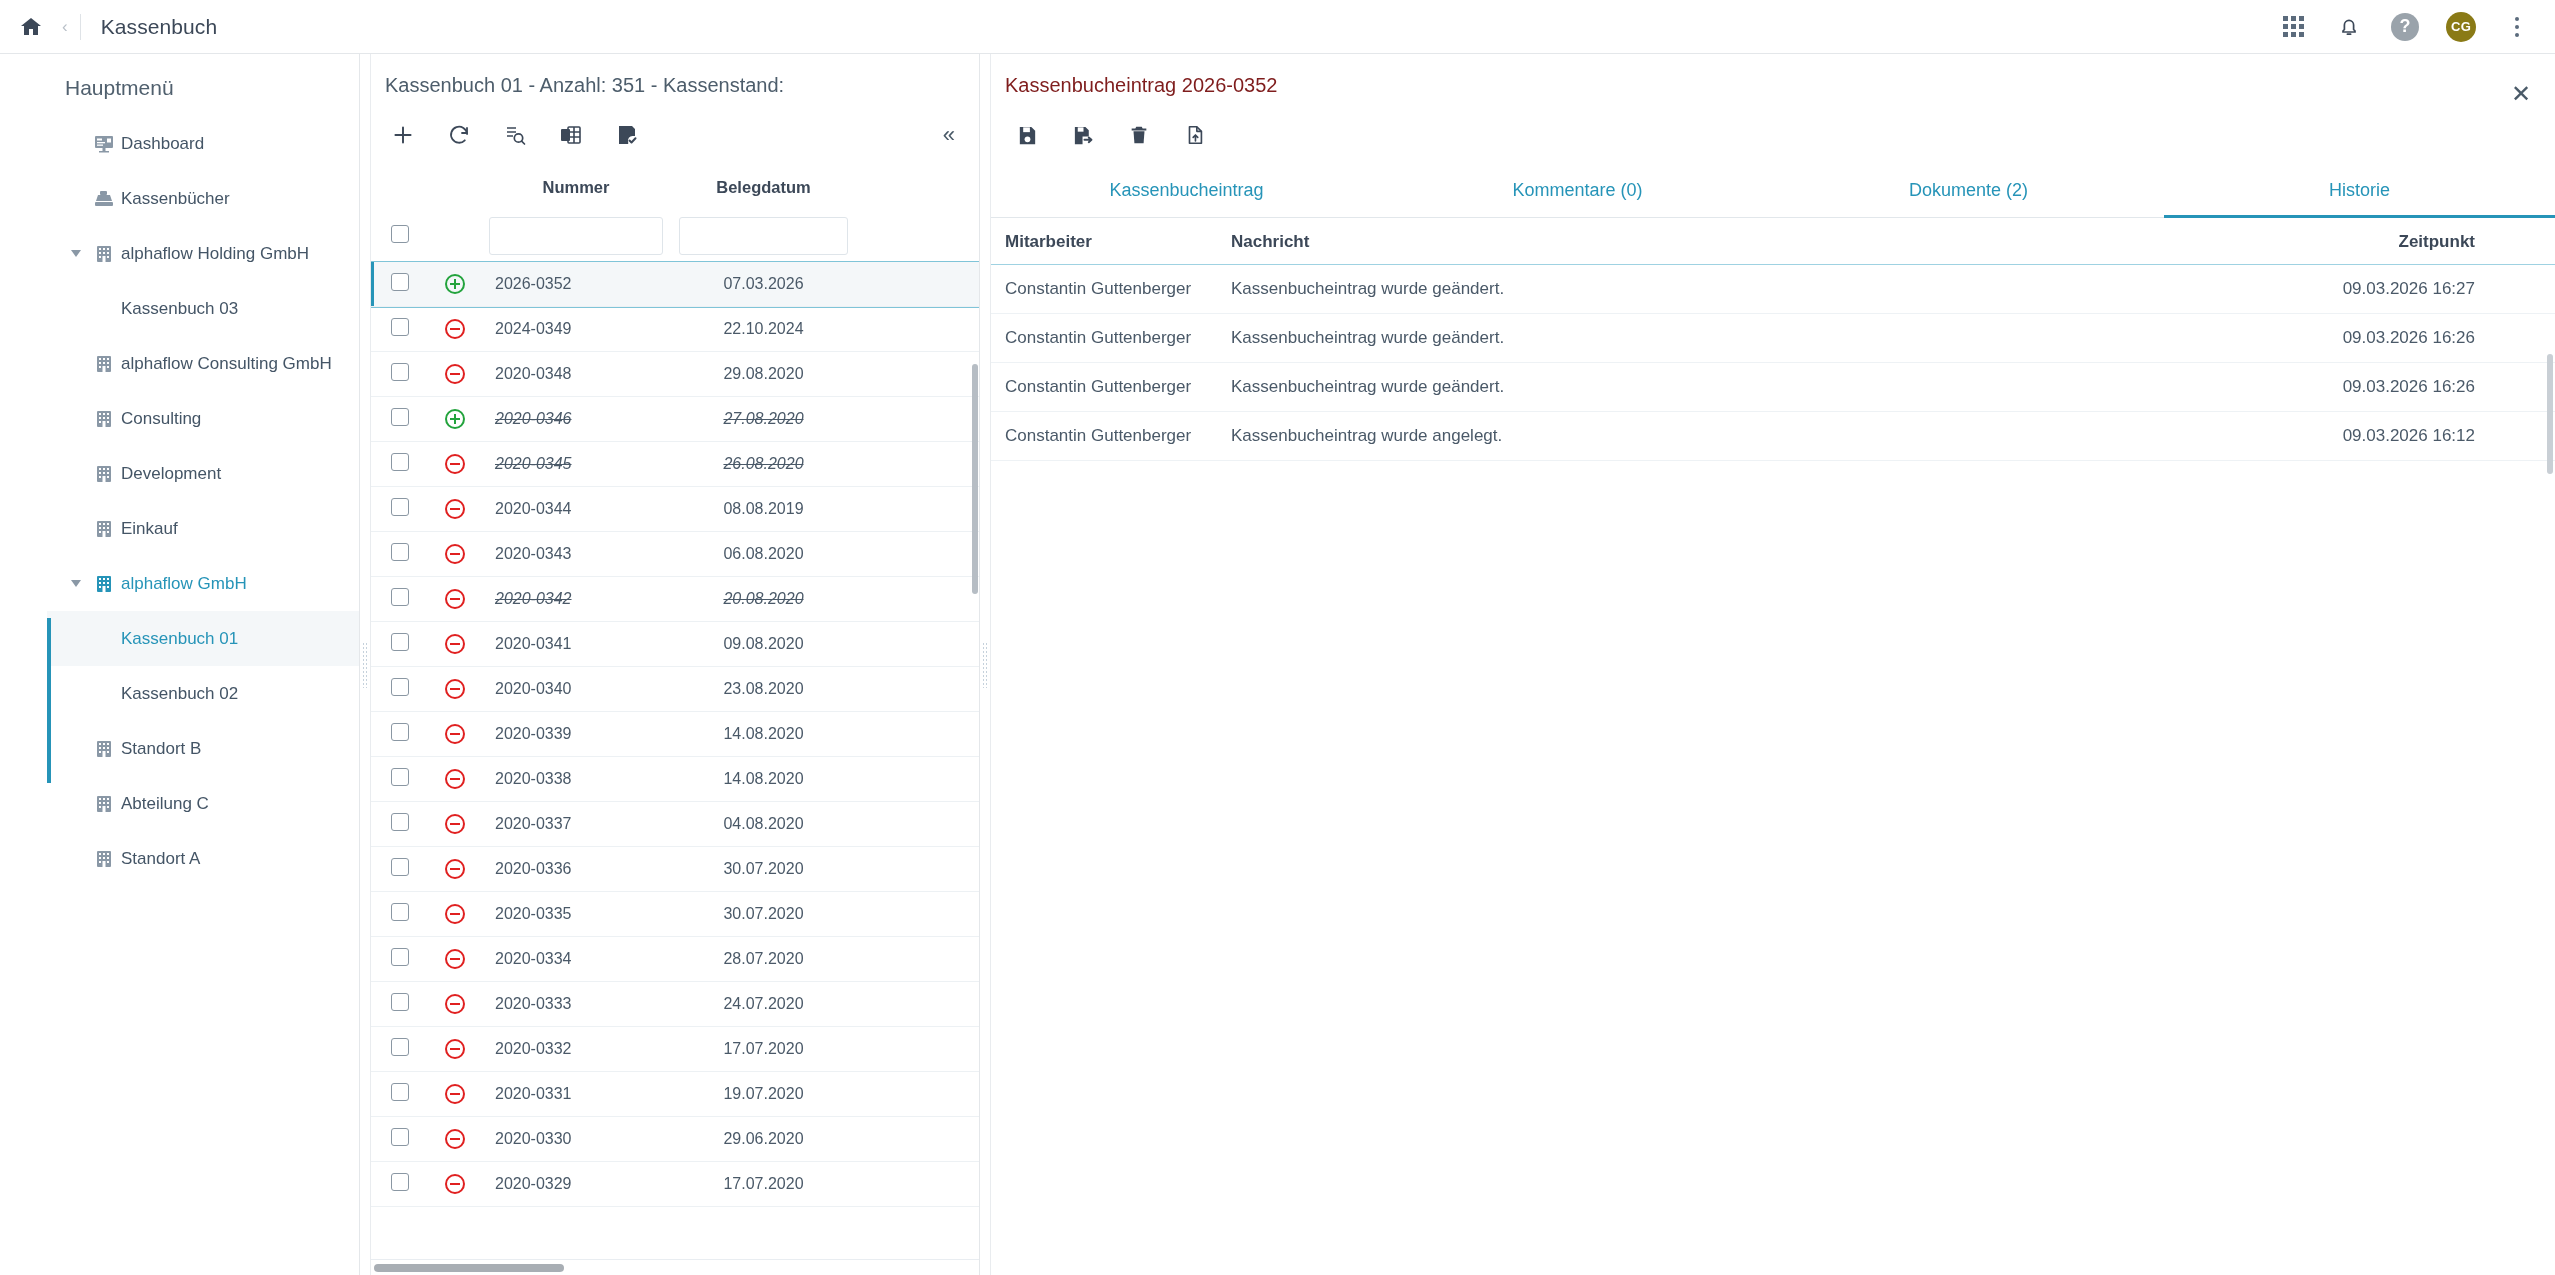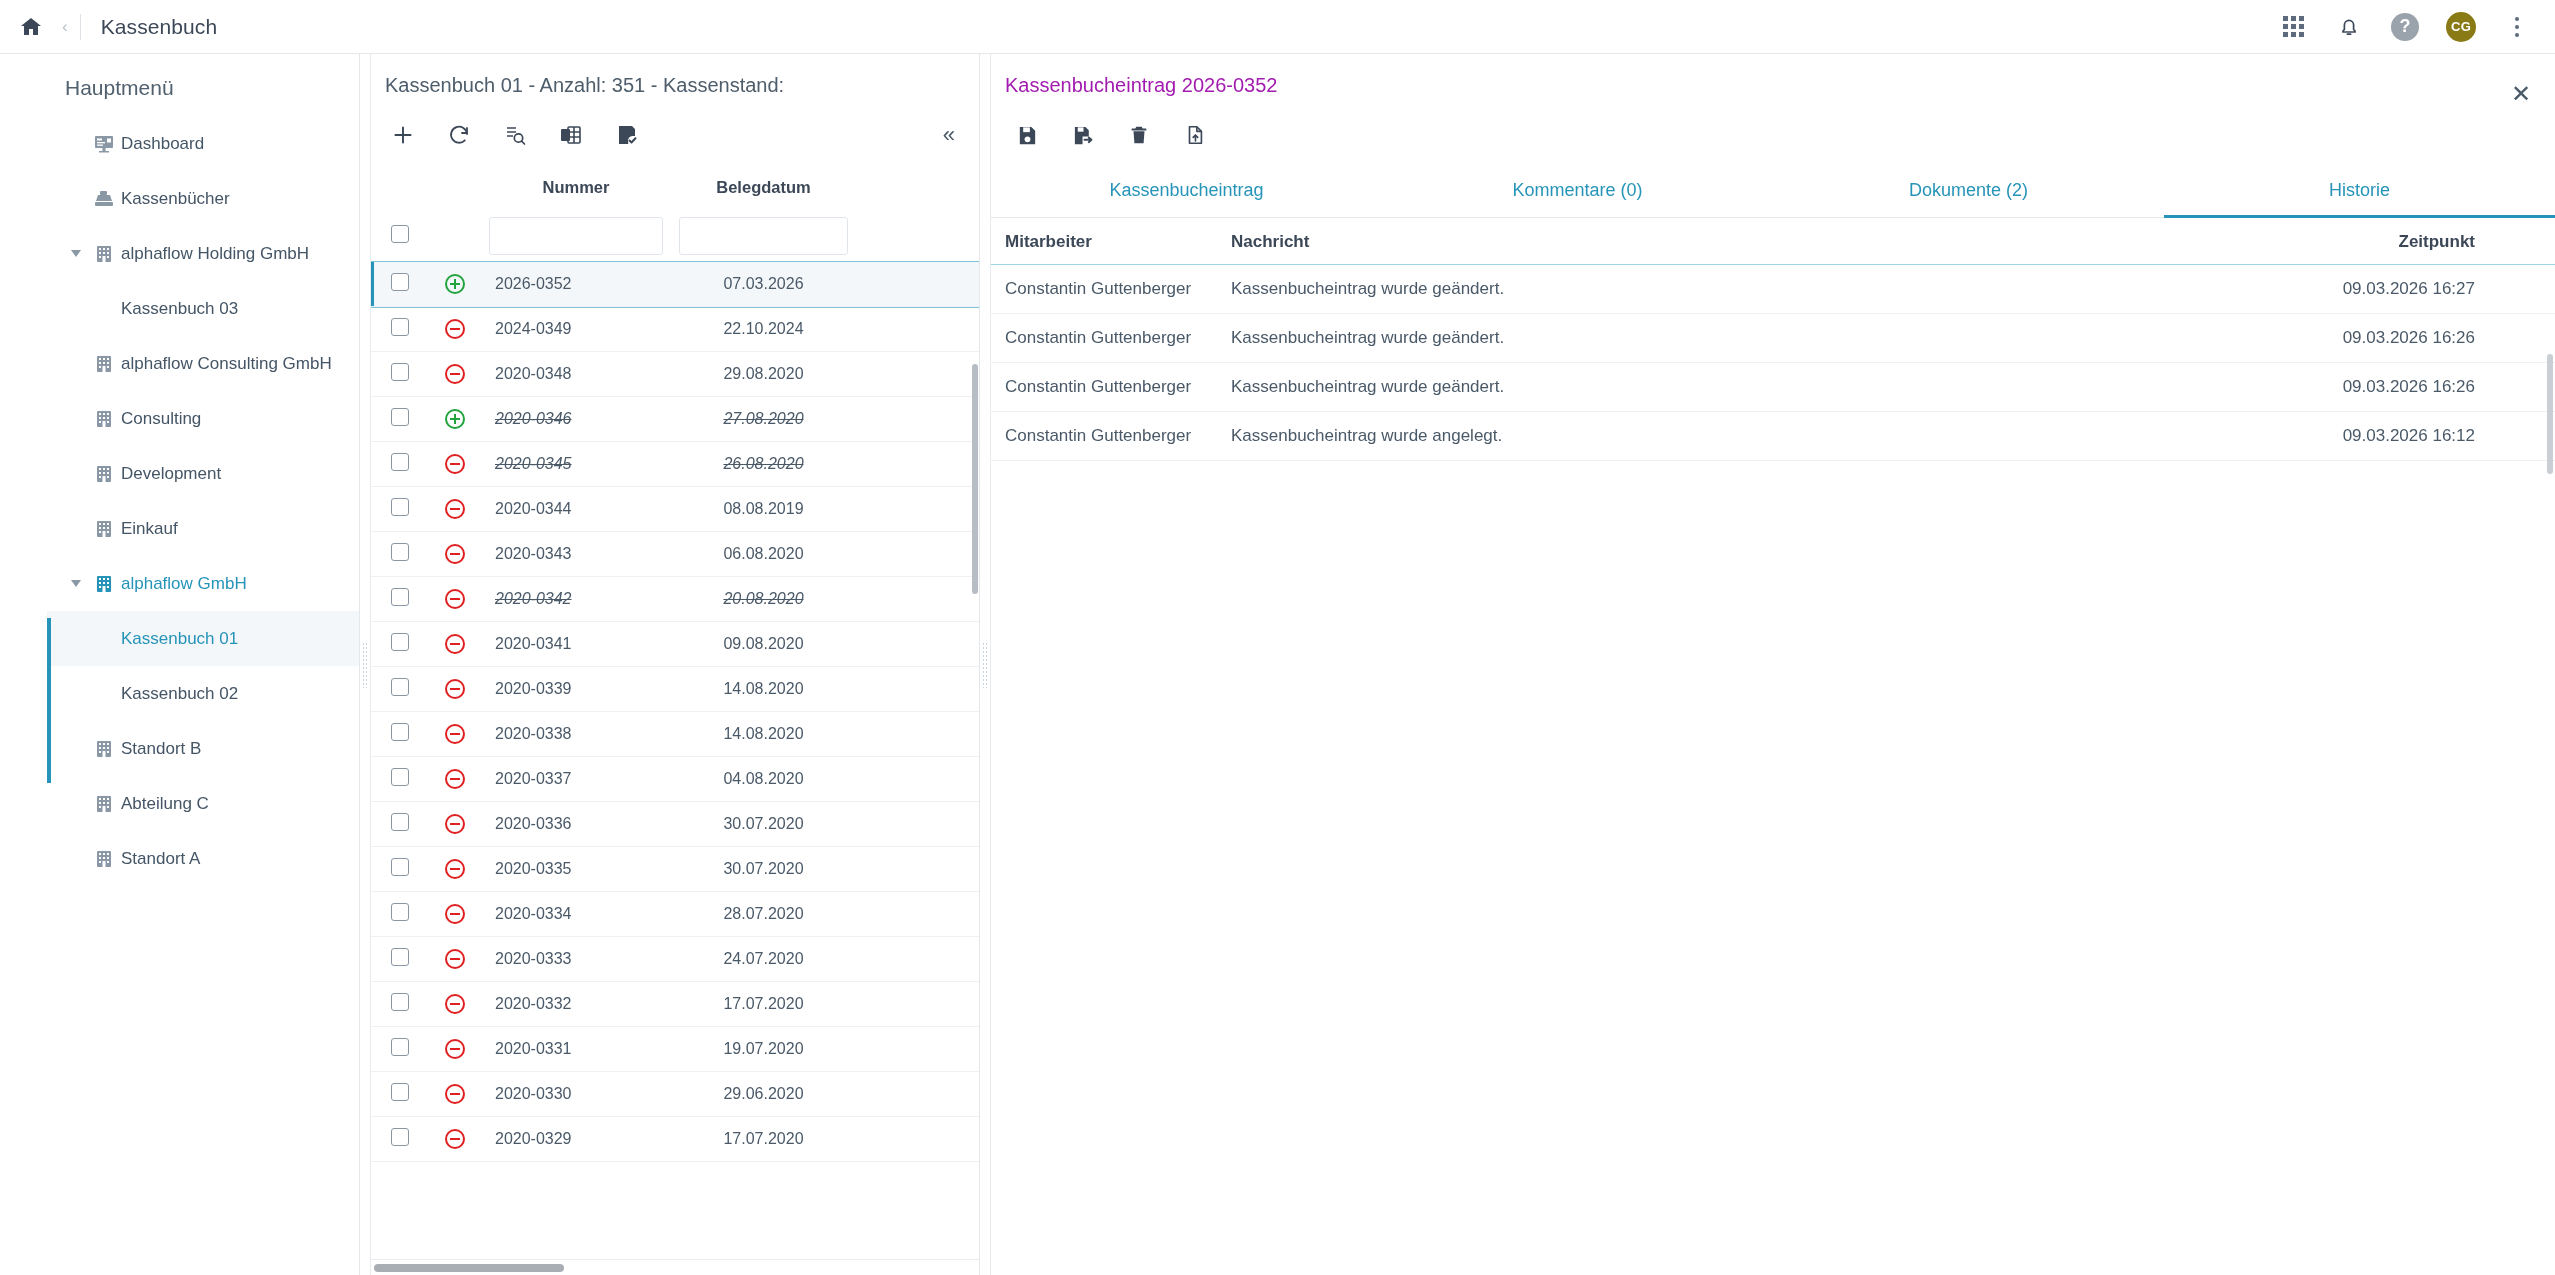--- a/index.html
+++ b/index.html
@@ -145,21 +145,21 @@
   .hscroll-thumb {
     position: absolute; left: 3px; top: 4px; height: 8px; width: 190px;
     background: #a8aeb4; border-radius: 4px;
   }
 
   
   .detail-panel { flex: 1; display: flex; flex-direction: column; background: #fff; min-width: 0; }
   .detail-head {
     display: flex; align-items: flex-start; padding: 20px 0 0 14px; height: 52px;
   }
-  .detail-title { font-size: 20px; color: #a21caf; }
+  .detail-title { font-size: 20px; color: #7f1d1d; }
   .detail-close {
     margin-left: auto; margin-right: 24px; font-size: 24px; color: #4a5a68;
     cursor: pointer; line-height: 1; margin-top: 8px;
   }
   .detail-toolbar { display: flex; align-items: center; height: 58px; padding-left: 8px; }
   .tabs { display: flex; border-bottom: 1px solid #e2e7eb; }
   .tab {
     flex: 1; text-align: center; font-size: 18px; color: #2694b8;
     padding: 16px 0 14px; cursor: pointer; border-bottom: 3px solid transparent;
     margin-bottom: -1px;
@@ -607,20 +607,29 @@
                   </span></td>
                 <td class="td-num">2020-0341</td>
                 <td class="td-date">09.08.2020</td>
                 <td></td>
               </tr>
               <tr class="row">
                 <td class="td-check"><span class="chk"></span></td>
                 <td class="td-flag"><span class="sign minus">
                     <i></i>
                   </span></td>
+                <td class="td-num">2020-0340</td>
+                <td class="td-date">23.08.2020</td>
+                <td></td>
+              </tr>
+              <tr class="row">
+                <td class="td-check"><span class="chk"></span></td>
+                <td class="td-flag"><span class="sign minus">
+                    <i></i>
+                  </span></td>
                 <td class="td-num">2020-0339</td>
                 <td class="td-date">14.08.2020</td>
                 <td></td>
               </tr>
               <tr class="row">
                 <td class="td-check"><span class="chk"></span></td>
                 <td class="td-flag"><span class="sign minus">
                     <i></i>
                   </span></td>
                 <td class="td-num">2020-0338</td>

